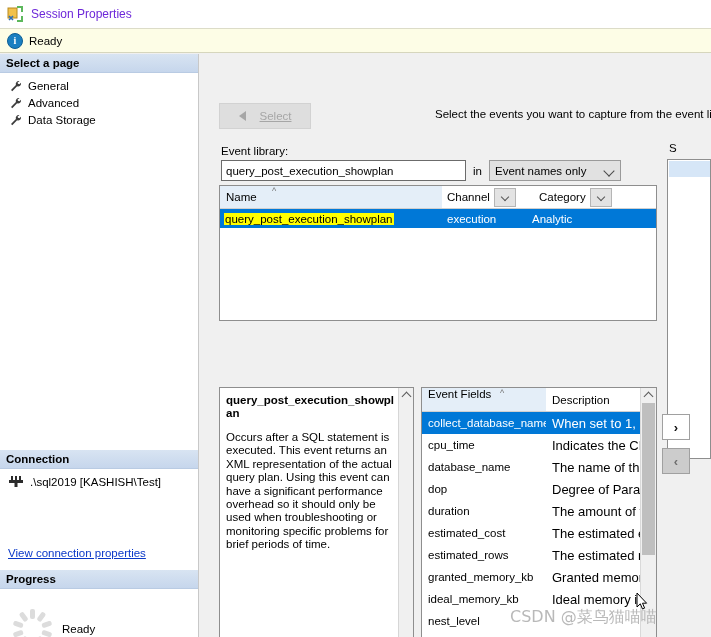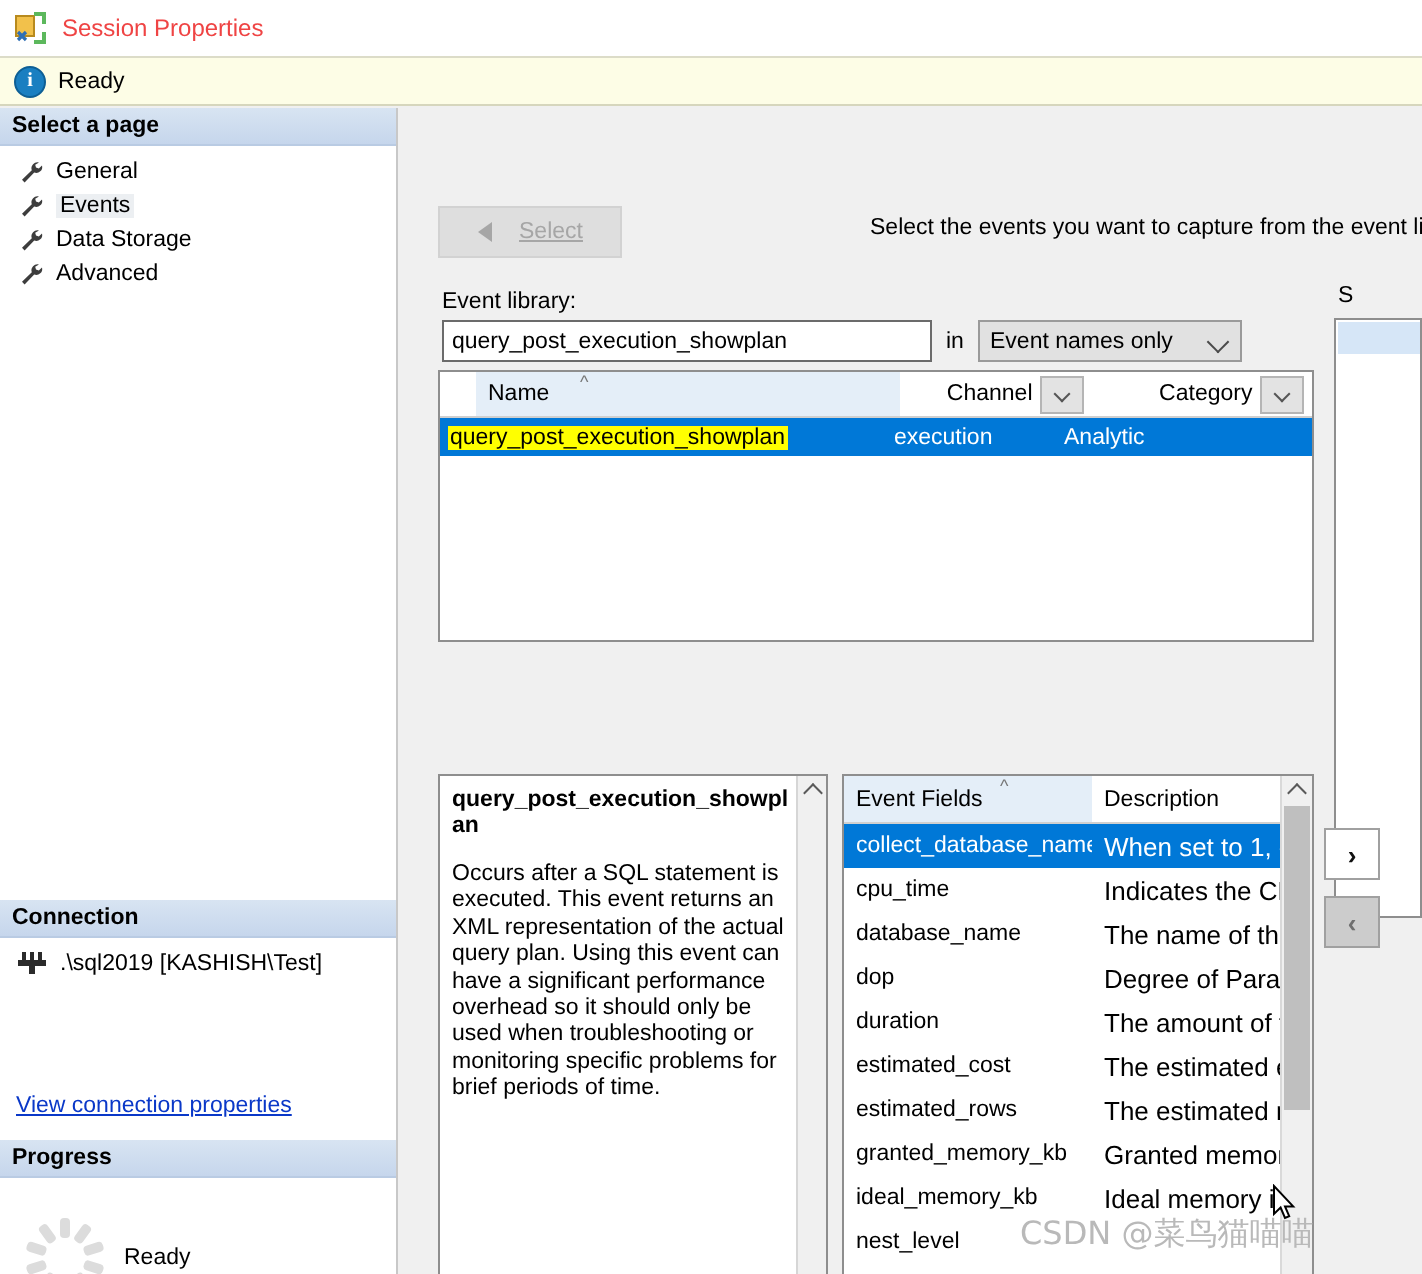--- a/index.html
+++ b/index.html
@@ -8,21 +8,21 @@
     font-family:"Liberation Sans",sans-serif;
     font-size:11px;color:#000;background:#f0f0f0;
     -webkit-font-smoothing:none;
   }
   .win{position:relative;width:711px;height:637px;background:#f0f0f0;}
 
   
   .titlebar{position:absolute;left:0;top:0;width:711px;height:28px;background:#ffffff;
             display:flex;align-items:center;padding-left:7px;box-sizing:border-box;}
   .title-icon{width:17px;height:16px;position:relative;margin-right:7px;flex:none;}
-  .title-text{font-size:12px;color:#ef4444;}
+  .title-text{font-size:12px;color:#6d28d9;}
 
   
   .infobar{position:absolute;left:0;top:28px;width:711px;height:25px;background:#fdfde6;
            border-top:1px solid #dcdcc8;border-bottom:1px solid #d6d6bd;
            display:flex;align-items:center;padding-left:7px;box-sizing:border-box;}
   .info-icon{width:14px;height:14px;border-radius:50%;background:#1a7fc1;
              border:1px solid #0e5f95;color:#fff;font-size:10px;font-weight:bold;
              line-height:14px;text-align:center;font-family:"Liberation Serif",serif;
              margin-right:6px;flex:none;}
   .info-text{font-size:11.5px;}
@@ -83,21 +83,21 @@
        border:1px solid #9a9a9a;box-sizing:border-box;display:flex;align-items:center;
        padding-left:5px;font-size:11.5px;}
   .ddl .chev{position:absolute;right:7px;top:6px;}
   .chev{width:7px;height:7px;border-right:1.6px solid #4a4a4a;border-bottom:1.6px solid #4a4a4a;
         transform:rotate(45deg);}
 
   
   .grid{position:absolute;left:20px;top:131px;width:438px;height:136px;background:#fff;
         border:1px solid #8e8e8e;box-sizing:border-box;}
   .grid-head{display:flex;height:22px;border-bottom:1px solid #cfcfcf;}
-  .gh{display:flex;align-items:center;font-size:11.5px;box-sizing:border-box;position:relative;margin-left:18px;}
+  .gh{display:flex;align-items:center;font-size:11.5px;box-sizing:border-box;position:relative;}
   .gh.name{width:222px;background:#e4eef8;padding-left:6px;}
   .gh.cat{width:85px;background:#fff;padding-left:5px;}
   .gh.chan{width:92px;background:#fff;padding-left:5px;}
   .sortmark{position:absolute;left:52px;top:0px;font-size:9px;color:#777;}
   .hdrbtn{width:22px;height:19px;background:#e3e3e3;border:1px solid #b5b5b5;box-sizing:border-box;
           display:flex;align-items:center;justify-content:center;margin-left:4px;}
   .hdrbtn .chev{width:5px;height:5px;border-right:1.4px solid #555;border-bottom:1.4px solid #555;}
   .grow{display:flex;height:19px;background:#0078d7;color:#fff;align-items:center;}
   .gc{font-size:11.5px;box-sizing:border-box;}
   .gc.name{width:222px;padding-left:4px;}
@@ -112,21 +112,21 @@
   .desc-title{font-weight:bold;font-size:11.5px;line-height:13px;word-break:break-all;}
   .desc-body{margin-top:11px;font-size:11.5px;line-height:13.4px;}
   .vsb{position:absolute;right:0;top:0;width:14px;height:100%;background:#f0f0f0;border-left:1px solid #d6d6d6;}
   .sbbtn{width:14px;height:14px;display:flex;align-items:center;justify-content:center;}
   .up-ar{width:6px;height:6px;border-left:1.5px solid #5a5a5a;border-top:1.5px solid #5a5a5a;transform:rotate(45deg);margin-top:2px;}
 
   
   .fieldspanel{position:absolute;left:222px;top:333px;width:236px;height:288px;background:#fff;
                border:1px solid #8e8e8e;box-sizing:border-box;}
   .fh{display:flex;height:23px;border-bottom:1px solid #d0d0d0;}
-  .fh .c1{width:124px;background:#e4eef8;display:flex;align-items:center;padding-left:6px;
+  .fh .c1{width:124px;background:#e4eef8;display:flex;align-items:flex-start;padding-left:6px;
           font-size:11.5px;box-sizing:border-box;position:relative;}
   .fh .c2{width:96px;background:#fff;display:flex;align-items:center;padding-left:6px;
           font-size:11.5px;box-sizing:border-box;}
   .frow{display:flex;height:22px;align-items:center;}
   .frow .c1{width:124px;padding-left:6px;font-size:11.5px;box-sizing:border-box;white-space:nowrap;overflow:hidden;}
   .frow .c2{width:96px;padding-left:6px;font-size:13px;box-sizing:border-box;white-space:nowrap;overflow:hidden;}
   .frow.sel{background:#0078d7;color:#fff;}
   .fbody{height:241px;overflow:hidden;width:220px;}
   .fvsb{position:absolute;right:0;top:0;width:15px;height:273px;background:#f0f0f0;border-left:1px solid #d9d9d9;}
   .fthumb{position:absolute;left:1px;top:15px;width:13px;height:152px;background:#bfbfbf;}
@@ -172,45 +172,37 @@
 
       <div class="page-item">
         <span class="wrench">
           <svg width="13" height="12" viewBox="0 0 13 12">
               <path d="M9.5 1.2a3 3 0 0 0-3.6 3.9L1 9.9l1.3 1.3 4.8-4.9a3 3 0 0 0 3.9-3.6L9.4 4.3 8 3.8 7.6 2.4z" fill="#3d3d3d"></path>
             </svg>
         </span>
         <span class="page-label">General</span>
       </div>
 
-      <div class="page-item selected">
+
+      <div class="page-item">
         <span class="wrench">
           <svg width="13" height="12" viewBox="0 0 13 12">
               <path d="M9.5 1.2a3 3 0 0 0-3.6 3.9L1 9.9l1.3 1.3 4.8-4.9a3 3 0 0 0 3.9-3.6L9.4 4.3 8 3.8 7.6 2.4z" fill="#3d3d3d"></path>
             </svg>
         </span>
-        <span class="page-label">Events</span>
+        <span class="page-label">Advanced</span>
       </div>
 
       <div class="page-item">
         <span class="wrench">
           <svg width="13" height="12" viewBox="0 0 13 12">
               <path d="M9.5 1.2a3 3 0 0 0-3.6 3.9L1 9.9l1.3 1.3 4.8-4.9a3 3 0 0 0 3.9-3.6L9.4 4.3 8 3.8 7.6 2.4z" fill="#3d3d3d"></path>
             </svg>
         </span>
         <span class="page-label">Data Storage</span>
-      </div>
-
-      <div class="page-item">
-        <span class="wrench">
-          <svg width="13" height="12" viewBox="0 0 13 12">
-              <path d="M9.5 1.2a3 3 0 0 0-3.6 3.9L1 9.9l1.3 1.3 4.8-4.9a3 3 0 0 0 3.9-3.6L9.4 4.3 8 3.8 7.6 2.4z" fill="#3d3d3d"></path>
-            </svg>
-        </span>
-        <span class="page-label">Advanced</span>
       </div>
     </div>
 
     <div class="conn-wrap">
       <div class="sect-head">Connection</div>
       <div class="conn-body">
         <div class="conn-row">
           <span class="plug">
             <svg width="16" height="13" viewBox="0 0 16 13">
               <rect x="3" y="1" width="2" height="4" fill="#2b2b2b"></rect>

